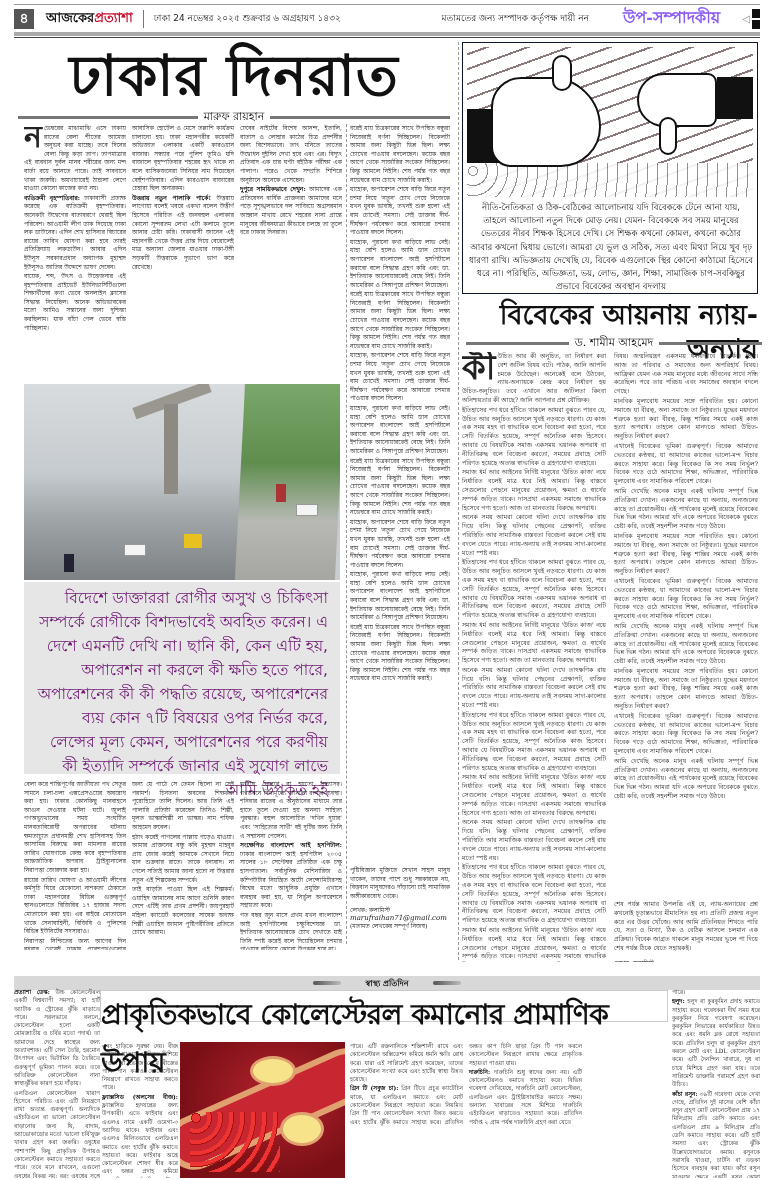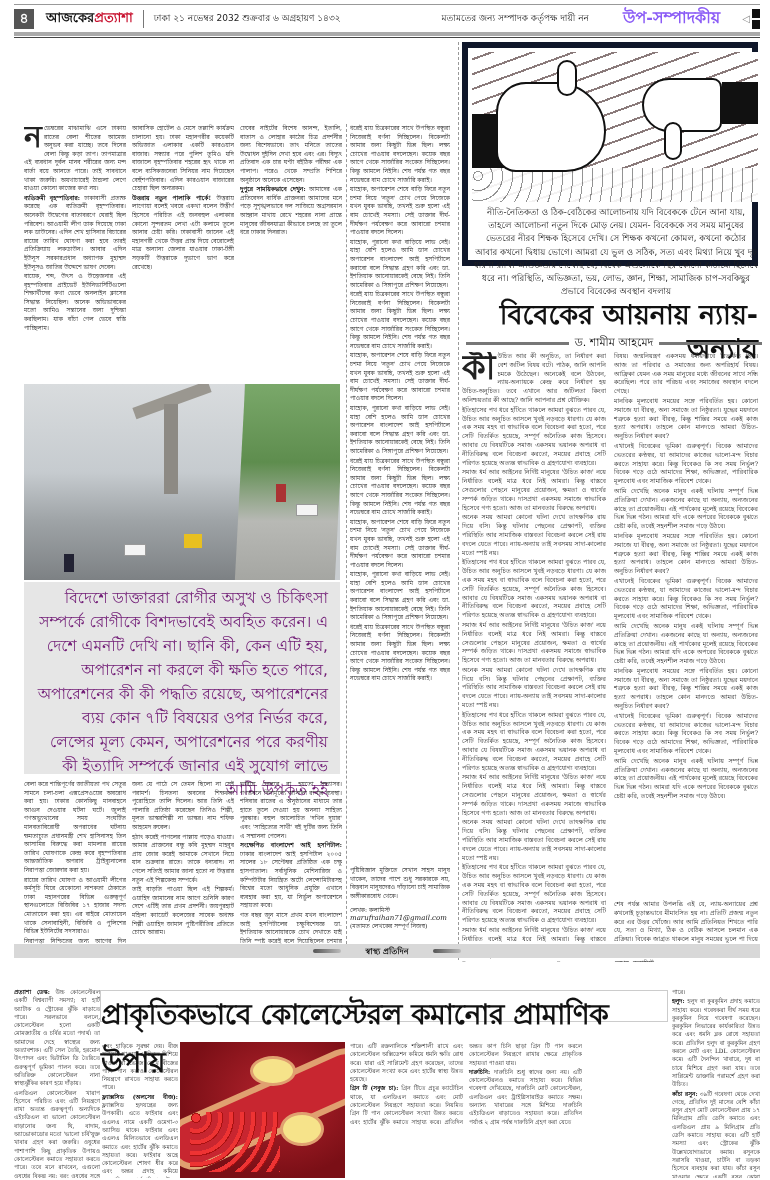--- a/index.html
+++ b/index.html
@@ -38,67 +38,73 @@
   .ph-beam { position: absolute; left: 108px; top: 10px; width: 80px; height: 12px; background: #9a9790; transform: rotate(-20deg); }
   .ph-bus { position: absolute; width: 18px; height: 14px; background: #e8c020; }
   .ph-car { position: absolute; width: 22px; height: 12px; background: #f4f4f4; border: 1px solid #999; }
   .ph-rick { position: absolute; width: 10px; height: 18px; background: #a33; }
   .pull-quote { position: absolute; left: 10px; top: 540px; width: 316px; height: 192px; background: #e6e6e6; text-align: right; font: 15.5px/24px "DejaVu Sans", sans-serif; padding: 4px 12px; color: #701a75; }
   .sig { font-size: 6px; line-height: 8px; margin-top: 6px; }
   .sig i { font-style: italic; font-size: 7px; }
   .vrule { position: absolute; width: 0; border-left: 1px dashed #999; }
 
   
-  .cartoon-box { position: absolute; left: 462px; top: 42px; width: 296px; height: 224px; border: 6px solid #0f172a; }
+  .cartoon-box { position: absolute; left: 462px; top: 42px; width: 296px; height: 252px; border: 1px solid #0f172a; }
   .cartoon { position: absolute; left: 4px; top: 4px; width: 286px; height: 150px; overflow: hidden;
     background: repeating-linear-gradient(160deg, #fff 0 6px, #8a7a7a 6px 8px, #fff 8px 14px); }
   .cartoon .hand-l { position: absolute; left: 24px; top: 30px; width: 110px; height: 90px; background: #fff; border: 2px solid #111; border-radius: 30px 50px 40px 20px; }
   .cartoon .thumb-up { position: absolute; left: 85px; top: 8px; width: 20px; height: 36px; background: #fff; border: 2px solid #111; border-radius: 10px; }
   .cartoon .sleeve-l { position: absolute; left: 0; top: 62px; width: 40px; height: 54px; background: #111; }
   .cartoon .hand-r { position: absolute; left: 170px; top: 26px; width: 80px; height: 54px; background: #fff; border: 2px solid #111; border-radius: 30px 10px 10px 30px; }
   .cartoon .thumb-down { position: absolute; left: 192px; top: 70px; width: 18px; height: 38px; background: #fff; border: 2px solid #111; border-radius: 10px; }
   .cartoon .sleeve-r { position: absolute; left: 250px; top: 30px; width: 40px; height: 42px; background: #111; }
   .cartoon .crowd { position: absolute; left: 0; bottom: 0; width: 286px; height: 34px; background: repeating-radial-gradient(circle at 6px 8px, #fff 0 4px, #888 4px 5px, #fff 5px 10px); opacity: .9; }
   .cartoon-caption { position: absolute; left: 6px; top: 158px; width: 284px; text-align: center; font: 8.6px/13.2px "DejaVu Sans", sans-serif; color: #222; }
   .right-title { position: absolute; left: 462px; top: 298px; width: 296px; text-align: right; font: bold 27px/34px "DejaVu Sans", sans-serif; }
   .byline-r { position: absolute; left: 462px; top: 334px; width: 296px; }
 
   
-  .strip { position: absolute; left: 14px; top: 944px; width: 746px; height: 14px; background: #d8d8d8; display: flex; align-items: center; justify-content: center; font: bold 8px "DejaVu Sans", sans-serif; }
+  .strip { position: absolute; left: 14px; top: 976px; width: 746px; height: 14px; background: #d8d8d8; display: flex; align-items: center; justify-content: center; font: bold 8px "DejaVu Sans", sans-serif; }
   .strip .pen { width: 28px; height: 4px; background: linear-gradient(90deg,#555,#bbb); border-radius: 2px; margin: 0 24px; }
   .health-title { position: absolute; left: 100px; top: 990px; width: 568px; height: 32px; border: 1px solid #ccc; text-align: left; font: bold 28px/48px "DejaVu Sans", sans-serif; letter-spacing: -0.5px; }
   .artery { position: absolute; left: 180px; top: 1042px; width: 165px; height: 136px; overflow: hidden;
     background: radial-gradient(ellipse at 60% 40%, #b5232d 0%, #7a0f16 70%); }
   .artery .tube { position: absolute; left: -20px; top: 40px; width: 220px; height: 54px; border: 6px solid #e0a070; border-radius: 30px; transform: rotate(-24deg); background: #c82630; }
   .artery .plaque1 { position: absolute; left: 70px; top: 14px; width: 46px; height: 30px; background: #f6e38a; border-radius: 50%; border: 3px solid #e0a070; }
   .artery .plaque2 { position: absolute; left: 100px; top: 70px; width: 44px; height: 34px; background: #f6e38a; border-radius: 50%; border: 3px solid #e0a070; }
   .artery .cells { position: absolute; left: 10px; top: 70px; width: 90px; height: 60px; background: repeating-radial-gradient(circle at 6px 6px, #e33 0 4px, #a11 4px 5px, transparent 5px 11px); }
 </style>
 </head>
 <body>
 
 <div class="masthead">
   <div class="page-num">৪</div>
   <div class="paper-name">
     <span>আজকের</span><span class="accent">প্রত্যাশা</span>
   </div>
   <div class="hdr-sep"></div>
-  <div class="hdr-date">ঢাকা ২১ নভেম্বর 2032 শুক্রবার ৬ অগ্রহায়ণ ১৪৩২</div>
+  <div class="hdr-date">ঢাকা 24 নভেম্বর ২০২৫ শুক্রবার ৬ অগ্রহায়ণ ১৪৩২</div>
   <div class="hdr-disclaimer">মতামতের জন্য সম্পাদক কর্তৃপক্ষ দায়ী নন</div>
   <div class="section-name">উপ-সম্পাদকীয়</div>
   <span class="section-arrow">◁</span>
   <div class="section-block">
       <span></span>
       <span></span>
     </div>
 </div>
 <div class="hdr-rule"></div>
 <div class="hdr-rule2"></div>
 
 <div class="left-art">
+  <div class="left-title">ঢাকার দিনরাত</div>
+  <div class="byline-row">
+    <span class="line"></span>
+    <span class="name">মারুফ রায়হান</span>
+    <span class="line"></span>
+  </div>
 
   <div class="col" style="left:10px; top:82px; width:102px; height:258px;">
     <p><span class="dropcap">ন</span><span>ভেম্বরের মাঝামাঝি এসে ঢাকায় রাতের বেলা শীতের আমেজ অনুভব করা যাচ্ছে। তবে দিনের বেলা কিন্তু কড়া তাপ। তাপমাত্রার এই ব্যবধান দুর্বল মানব শরীরের জন্য মন্দ বার্তা বয়ে আনতে পারে। তাই সাবধানে থাকা জরুরি। অযথাচারেই ঠান্ডলা লেগে যাওয়া কোনো কাজের কথা নয়।</span></p>
     <p><b>ব্যতিক্রমী বৃহস্পতিবার:</b> <span>ঢাকাবাসী প্রত্যক্ষ করেছে এক ব্যতিক্রমী বৃহস্পতিবার। অনেকটা উদ্বেগের বাতাবরণে ঘেরাই ছিল পরিবেশ। আওয়ামী লীগ ডাক দিয়েছে ঢাকা লক ডাউনের। এদিন শেখ হাসিনার বিচারের রায়ের তারিখ ঘোষণা করা হবে তারই প্রতিক্রিয়ায় লকডাউন। আবার এদিন ইউনূস সরকারপ্রধান অধ্যাপক মুহাম্মদ ইউনূসও জাতির উদ্দেশে ভাষণ দেবেন।</span></p>
     <p>বায়েক, শব্দ, উৎস ও উত্তেজনার এই বৃহস্পতিবার প্রাইভেট ইউনিভার্সিটিগুলো শিক্ষার্থীদের কথা ভেবে অনলাইন ক্লাসের সিদ্ধান্ত নিয়েছিল। অনেক অভিভাবকের মতো আমিও সন্তানের জন্য দুশ্চিন্তা করছিলাম। যাক বাঁচা গেল ভেবে স্বস্তি পাচ্ছিলাম।</p>
   </div>
   <div class="col" style="left:118px; top:82px; width:102px; height:258px;">
     <p>আবাসিক হোটেল ও মেসে তল্লাশি কার্যক্রম চালানো হয়। ঢাকা মহানগরীর কয়েকটি অভিজাত এলাকার একটি কারওয়ান বাজার। সন্ধ্যার পরে পুলিশ তুমিও যদি বাজালে বৃহস্পতিবার শহরের হৃৎ থাকে না বলে ব্যসিকজনেরা সিনিয়র নাম দিয়েছেন বেহুঁশপতিবার। এদিন কারওয়ান বাজারের চেহারা ছিল অন্যরকম।</p>
     <p><b>উত্তরায় নতুন পালাকি পার্কে!</b> <span>উত্তরায় লাগোয়া বলেই খবরে একথা বলেন উত্তীর্ণ হিসেবে পরিচিত এই জনবহুল এলাকার কোনো সুন্দরতম লেখা এটা কলামে তুলে আনার চেষ্টা করি। ঢাকাবাসী জানেন এই মহানগরী থেকে উত্তর প্রান্ত দিয়ে বেরোলেই মাত্র অন্যান্য জেলার যাওয়ার ঢাকা-টঙ্গী সড়কটি উত্তরাকে দুভাগে ভাগ করে রেখেছে।</span></p>
   </div>

